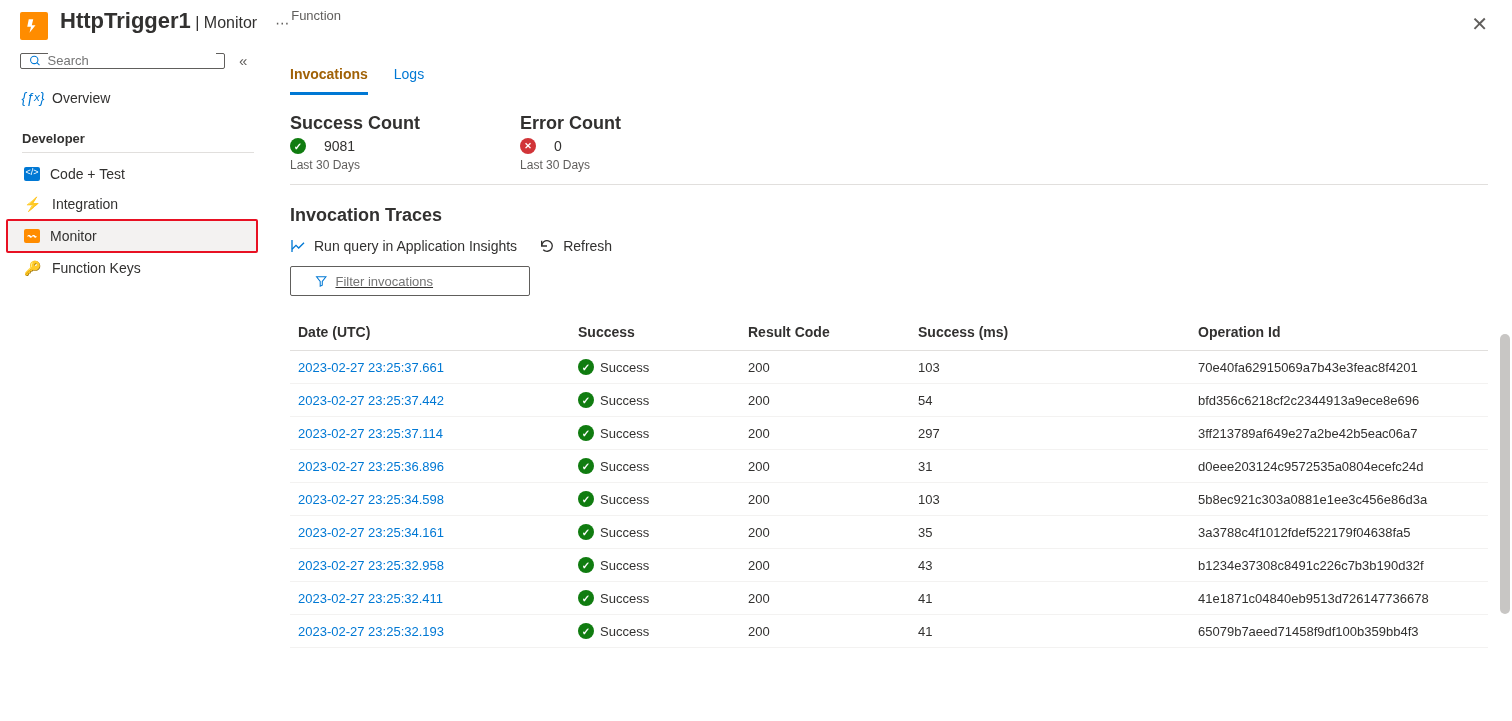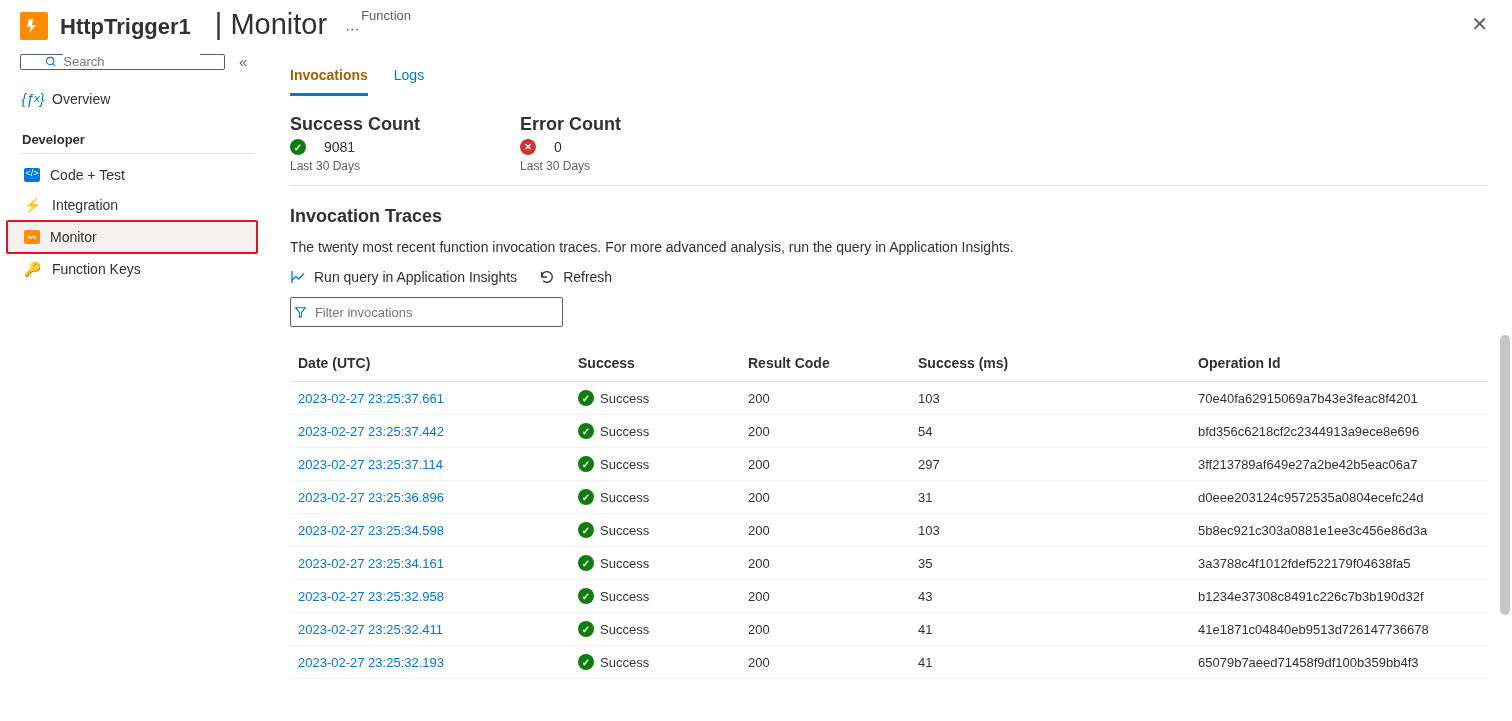--- a/index.html
+++ b/index.html
@@ -7,32 +7,32 @@
 
 .app { display: flex; flex-direction: column; width: 1512px; height: 721px; overflow: hidden; }
 
 
 .header { display: flex; align-items: flex-start; padding: 8px 16px 4px 20px; }
 .header-icon { width: 28px; height: 28px; background: #ff8c00; border-radius: 2px; display: flex; align-items: center; justify-content: center; margin-right: 12px; margin-top: 4px; }
 .header-icon svg { width: 18px; height: 18px; }
 .header-title-group { display: flex; flex-direction: row; }
 .header-title-line { display: flex; align-items: baseline; }
 .header-title { font-size: 22px; font-weight: 600; color: #323130; }
-.header-subtitle { font-size: 29px; font-weight: 400; color: #323130; margin-left: 16px; }
+.header-subtitle { font-size: 16px; font-weight: 400; color: #323130; margin-left: 0; }
 .header-more { margin-left: 18px; color: #605e5c; font-size: 14px; letter-spacing: 2px; cursor: pointer; }
 .header-type { font-size: 13px; color: #605e5c; margin-top: 0; }
 .header-close { margin-left: auto; font-size: 20px; color: #605e5c; cursor: pointer; padding: 4px 8px; font-weight:300; }
 
 
 .body { display: flex; flex: 1; overflow: hidden; }
 
 
 .sidebar { width: 260px; padding: 8px 0 0 20px; border-right: none; }
 .search-row { display: flex; align-items: center; margin-bottom: 14px; }
-.search-box { display: flex; align-items: center; width: 205px; height: 16px; border: 1px solid #605e5c; border-radius: 2px; padding: 0 24px; color: #605e5c; }
+.search-box { display: flex; align-items: center; width: 205px; height: 16px; border: 1px solid #605e5c; border-radius: 2px; padding: 0 8px; color: #605e5c; }
 .search-box svg { width: 14px; height: 14px; margin-right: 6px; }
 .search-input { border: none; outline: none; font-size: 13px; width: 100%; color: #323130; }
 .collapse-icon { margin-left: 14px; color: #605e5c; font-size: 15px; cursor: pointer; }
 
 .side-item { display: flex; align-items: center; padding: 7px 0 7px 4px; cursor: pointer; font-size: 14px; color: #323130; }
 .side-item .icon { width: 18px; display: inline-flex; justify-content: center; margin-right: 10px; font-size: 14px; }
 .side-section-title { font-size: 13px; font-weight: 600; color: #323130; margin: 18px 0 6px 2px; }
 .side-divider { border: none; border-top: 1px solid #e1dfdd; margin: 6px 6px 6px 2px; }
 
 .side-item.monitor { background: #f3f2f1; border: 2px solid #e81123; border-radius: 2px; margin-left: -14px; padding-left: 16px; width: 252px; }
@@ -52,21 +52,21 @@
 .stat-period { font-size: 12px; color: #605e5c; }
 .hr-line { border: none; border-top: 1px solid #e1dfdd; margin: 12px 0 20px 0; }
 
 .section-title { font-size: 18px; font-weight: 600; margin-bottom: 12px; }
 .section-desc { font-size: 14px; color: #323130; margin-bottom: 14px; }
 
 .action-row { display: flex; align-items: center; gap: 22px; margin-bottom: 12px; }
 .action-link { display: flex; align-items: center; gap: 8px; font-size: 14px; color: #323130; cursor: pointer; }
 .action-link svg { width: 16px; height: 16px; }
 
-.filter-box { display: flex; align-items: center; width: 273px; height: 30px; border: 1px solid #605e5c; border-radius: 2px; padding: 0 3px; margin-bottom: 18px; }
+.filter-box { display: flex; align-items: center; width: 240px; height: 30px; border: 1px solid #605e5c; border-radius: 2px; padding: 0 24px; margin-bottom: 18px; text-decoration: underline; }
 .filter-box svg { width: 14px; height: 14px; margin-right: 8px; color: #0078d4; }
 .filter-input { border: none; outline: none; font-size: 13px; width: 100%; }
 
 
 .trace-table { width: 100%; border-collapse: collapse; }
 .trace-table th { text-align: left; font-size: 14px; font-weight: 600; padding: 10px 8px; border-bottom: 1px solid #e1dfdd; }
 .trace-table td { font-size: 13px; padding: 8px 8px; border-bottom: 1px solid #f3f2f1; }
 .col-date { width: 280px; }
 .col-success { width: 170px; }
 .col-result { width: 170px; }
@@ -162,21 +162,20 @@
             <span class="error-icon"></span>
             <span class="stat-value">0</span>
           </div>
           <div class="stat-period">Last 30 Days</div>
         </div>
       </div>
 
       <hr class="hr-line">
 
       <div class="section-title">Invocation Traces</div>
-      <div class="section-desc">The twenty most recent function invocation traces. For more advanced analysis, run the query in Application Insights.</div>
 
       <div class="action-row">
         <div class="action-link">
           <svg viewBox="0 0 24 24" fill="none" stroke="#0078d4" stroke-width="2">
               <polyline points="3 17 9 11 13 15 21 7"></polyline>
               <polyline points="3 21 3 3"></polyline>
             </svg>
           <span>Run query in Application Insights</span>
         </div>
         <div class="action-link">

